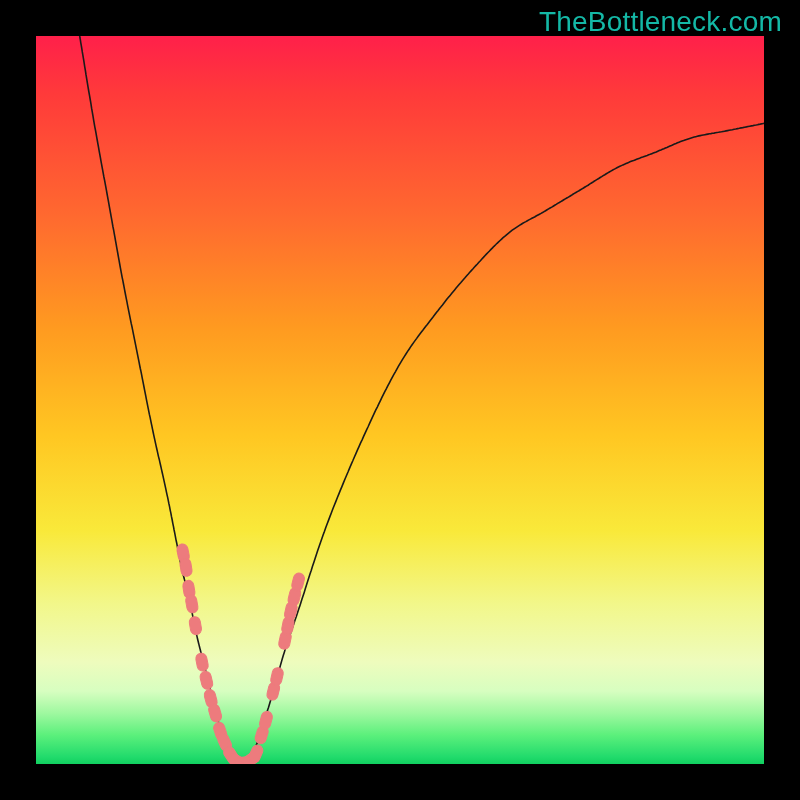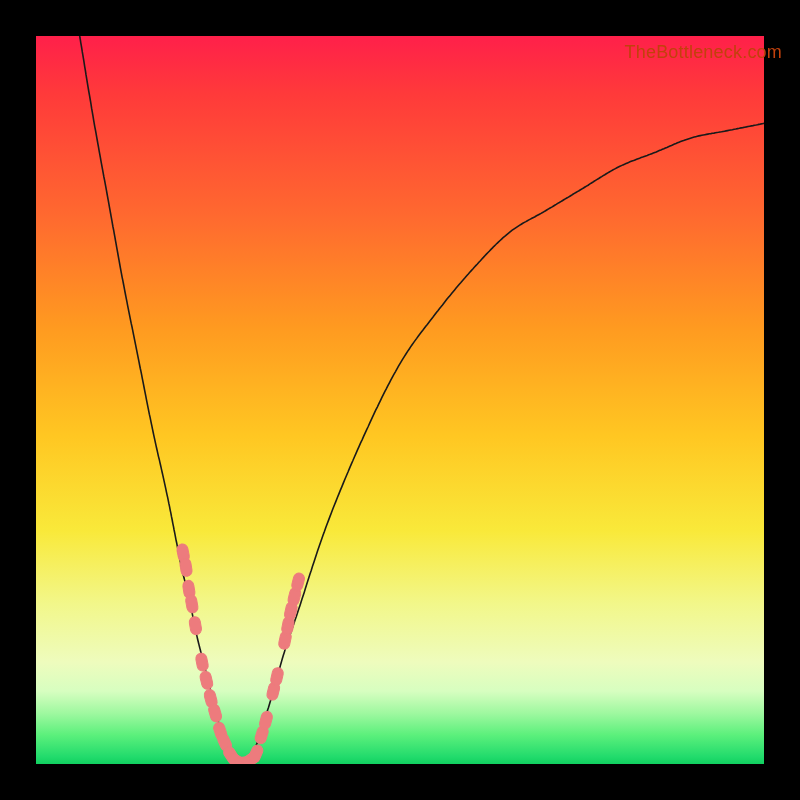--- a/index.html
+++ b/index.html
@@ -45,25 +45,24 @@
     position: absolute;
     top: 0;
     left: 0;
     width: 728px;
     height: 728px;
   }
   .watermark {
     position: absolute;
     top: 6px;
     right: 18px;
-    color: #c2410c;
-    font-size: 18px;
+    color: #14b8a6;
+    font-size: 28px;
     letter-spacing: 0.2px;
     font-weight: 500;
-    margin-top: 36px;
   }
 </style>
 </head>
 <body>
 
 <div class="frame">
   <div class="plot-area">
     <svg class="curve" viewBox="0 0 728 728" preserveAspectRatio="none">
       <g id="curve-group">
           <path d="M 43.7 0.0 L 44.0 2.0 L 44.4 4.2 L 44.8 6.8 L 45.3 9.6 L 45.8 12.6 L 46.3 15.9 L 46.9 19.3 L 47.5 22.9 L 48.1 26.7 L 48.7 30.6 L 49.4 34.6 L 50.0 38.7 L 50.7 42.8 L 51.4 47.1 L 52.1 51.3 L 52.8 55.5 L 53.6 59.8 L 54.3 64.0 L 55.0 68.1 L 55.6 72.2 L 56.3 76.2 L 57.0 80.1 L 57.6 83.8 L 58.2 87.4 L 58.8 90.8 L 59.5 94.3 L 60.1 97.7 L 60.7 101.1 L 61.3 104.5 L 61.9 107.9 L 62.5 111.2 L 63.1 114.6 L 63.7 117.9 L 64.3 121.2 L 64.9 124.6 L 65.5 127.9 L 66.1 131.2 L 66.7 134.4 L 67.3 137.7 L 67.9 141.0 L 68.6 144.3 L 69.2 147.6 L 69.8 150.9 L 70.4 154.2 L 71.0 157.5 L 71.6 160.8 L 72.2 164.1 L 72.8 167.4 L 73.4 170.8 L 74.0 174.1 L 74.6 177.5 L 75.2 180.9 L 75.8 184.2 L 76.4 187.6 L 77.0 191.0 L 77.7 194.4 L 78.3 197.8 L 78.9 201.2 L 79.5 204.6 L 80.1 207.9 L 80.7 211.3 L 81.3 214.7 L 81.9 218.0 L 82.5 221.4 L 83.1 224.7 L 83.7 228.0 L 84.3 231.3 L 84.9 234.6 L 85.5 237.9 L 86.1 241.1 L 86.8 244.3 L 87.4 247.5 L 88.0 250.7 L 88.6 253.8 L 89.2 257.0 L 89.8 260.1 L 90.4 263.2 L 91.0 266.2 L 91.6 269.3 L 92.2 272.3 L 92.8 275.4 L 93.4 278.4 L 94.0 281.4 L 94.6 284.4 L 95.2 287.4 L 95.9 290.4 L 96.5 293.3 L 97.1 296.3 L 97.7 299.3 L 98.3 302.3 L 98.9 305.3 L 99.5 308.3 L 100.1 311.3 L 100.7 314.3 L 101.3 317.3 L 101.9 320.3 L 102.5 323.4 L 103.1 326.4 L 103.7 329.5 L 104.3 332.5 L 105.0 335.6 L 105.6 338.7 L 106.2 341.8 L 106.8 344.9 L 107.4 347.9 L 108.0 351.0 L 108.6 354.1 L 109.2 357.2 L 109.8 360.2 L 110.4 363.3 L 111.0 366.4 L 111.6 369.4 L 112.2 372.4 L 112.8 375.4 L 113.4 378.4 L 114.1 381.4 L 114.7 384.4 L 115.3 387.3 L 115.9 390.2 L 116.5 393.1 L 117.1 396.0 L 117.7 398.8 L 118.3 401.6 L 118.9 404.4 L 119.5 407.1 L 120.1 409.8 L 120.7 412.5 L 121.3 415.2 L 121.9 417.9 L 122.5 420.6 L 123.2 423.2 L 123.8 425.9 L 124.4 428.5 L 125.0 431.2 L 125.6 433.9 L 126.2 436.5 L 126.8 439.2 L 127.4 441.9 L 128.0 444.6 L 128.6 447.4 L 129.2 450.2 L 129.8 452.9 L 130.4 455.8 L 131.0 458.6 L 131.7 461.6 L 132.3 464.6 L 132.9 467.7 L 133.6 470.9 L 134.2 474.1 L 134.9 477.4 L 135.5 480.7 L 136.2 484.0 L 136.8 487.3 L 137.5 490.7 L 138.1 494.0 L 138.8 497.3 L 139.4 500.6 L 140.0 503.8 L 140.7 507.0 L 141.3 510.1 L 141.9 513.2 L 142.5 516.1 L 143.0 519.0 L 143.6 521.8 L 144.1 524.4 L 144.6 526.9 L 145.1 529.2 L 145.6 531.4 L 146.0 533.5 L 146.5 535.4 L 146.9 537.1 L 147.2 538.7 L 147.6 540.2 L 147.9 541.6 L 148.3 542.9 L 148.6 544.1 L 148.9 545.2 L 149.1 546.3 L 149.4 547.3 L 149.7 548.3 L 150.0 549.2 L 150.2 550.1 L 150.5 551.0 L 150.7 551.9 L 151.0 552.9 L 151.2 553.8 L 151.5 554.8 L 151.8 555.8 L 152.0 556.9 L 152.3 558.0 L 152.6 559.2 L 152.9 560.6 L 153.2 561.9 L 153.5 563.4 L 153.8 564.8 L 154.1 566.3 L 154.4 567.8 L 154.7 569.3 L 155.0 570.9 L 155.3 572.4 L 155.6 574.0 L 155.9 575.6 L 156.2 577.2 L 156.5 578.8 L 156.8 580.4 L 157.1 581.9 L 157.4 583.5 L 157.7 585.1 L 158.0 586.7 L 158.3 588.2 L 158.6 589.7 L 158.9 591.2 L 159.2 592.7 L 159.6 594.2 L 159.9 595.6 L 160.2 597.0 L 160.5 598.3 L 160.8 599.6 L 161.1 600.9 L 161.4 602.2 L 161.7 603.5 L 162.0 604.8 L 162.3 606.0 L 162.6 607.2 L 162.9 608.4 L 163.2 609.6 L 163.5 610.8 L 163.8 612.0 L 164.1 613.1 L 164.4 614.3 L 164.7 615.5 L 165.0 616.6 L 165.3 617.8 L 165.6 619.0 L 165.9 620.1 L 166.2 621.3 L 166.5 622.5 L 166.8 623.7 L 167.1 624.9 L 167.4 626.1 L 167.7 627.3 L 168.0 628.5 L 168.3 629.7 L 168.7 630.9 L 169.0 632.1 L 169.3 633.4 L 169.6 634.6 L 169.9 635.8 L 170.2 637.0 L 170.5 638.2 L 170.8 639.4 L 171.1 640.6 L 171.4 641.9 L 171.7 643.1 L 172.0 644.3 L 172.3 645.5 L 172.6 646.7 L 172.9 647.9 L 173.2 649.1 L 173.5 650.3 L 173.8 651.6 L 174.1 652.8 L 174.4 654.0 L 174.7 655.2 L 175.0 656.4 L 175.3 657.6 L 175.6 658.9 L 175.9 660.1 L 176.2 661.4 L 176.5 662.7 L 176.8 663.9 L 177.1 665.2 L 177.4 666.4 L 177.8 667.7 L 178.1 669.0 L 178.4 670.2 L 178.7 671.5 L 179.0 672.7 L 179.3 673.9 L 179.6 675.2 L 179.9 676.4 L 180.2 677.6 L 180.5 678.7 L 180.8 679.9 L 181.1 681.0 L 181.4 682.1 L 181.7 683.2 L 182.0 684.3 L 182.3 685.4 L 182.6 686.4 L 182.9 687.4 L 183.2 688.5 L 183.5 689.5 L 183.8 690.5 L 184.1 691.4 L 184.4 692.4 L 184.7 693.4 L 185.0 694.3 L 185.3 695.2 L 185.6 696.1 L 185.9 697.1 L 186.2 697.9 L 186.6 698.8 L 186.9 699.7 L 187.2 700.5 L 187.5 701.4 L 187.8 702.2 L 188.1 703.0 L 188.4 703.8 L 188.7 704.6 L 189.0 705.4 L 189.3 706.2 L 189.6 706.9 L 189.9 707.7 L 190.2 708.4 L 190.5 709.1 L 190.8 709.8 L 191.1 710.5 L 191.4 711.2 L 191.7 711.8 L 192.0 712.5 L 192.3 713.1 L 192.6 713.7 L 192.9 714.4 L 193.2 715.0 L 193.5 715.5 L 193.8 716.1 L 194.1 716.7 L 194.4 717.2 L 194.7 717.8 L 195.0 718.3 L 195.3 718.8 L 195.7 719.3 L 196.0 719.8 L 196.3 720.3 L 196.6 720.7 L 196.9 721.2 L 197.1 721.7 L 197.4 722.1 L 197.7 722.6 L 198.0 723.1 L 198.2 723.6 L 198.5 724.0 L 198.7 724.5 L 199.0 724.9 L 199.2 725.4 L 199.5 725.8 L 199.7 726.2 L 200.0 726.5 L 200.3 726.9 L 200.6 727.2 L 200.9 727.5 L 201.2 727.7 L 201.5 727.9 L 201.8 728.0 L 202.2 728.1 L 202.6 728.2 L 203.0 728.2 L 203.4 728.1 L 203.8 728.0 L 204.3 727.8 L 204.8 727.6 L 205.3 727.4 L 205.8 727.2 L 206.4 726.9 L 207.0 726.6 L 207.6 726.2 L 208.2 725.8 L 208.8 725.4 L 209.4 725.0 L 210.0 724.5 L 210.7 723.9 L 211.3 723.3 L 212.0 722.7 L 212.6 722.0 L 213.3 721.3 L 213.9 720.5 L 214.6 719.6 L 215.2 718.7 L 215.9 717.8 L 216.5 716.8 L 217.2 715.7 L 217.8 714.6 L 218.4 713.4 L 219.0 712.2 L 219.6 710.8 L 220.2 709.4 L 220.8 707.9 L 221.4 706.4 L 222.0 704.7 L 222.6 703.1 L 223.3 701.3 L 223.9 699.5 L 224.5 697.7 L 225.1 695.8 L 225.7 693.9 L 226.3 691.9 L 226.9 690.0 L 227.5 688.0 L 228.1 685.9 L 228.7 683.9 L 229.3 681.9 L 229.9 679.8 L 230.5 677.8 L 231.1 675.8 L 231.7 673.7 L 232.4 671.7 L 233.0 669.8 L 233.6 667.8 L 234.2 665.7 L 234.8 663.7 L 235.4 661.6 L 236.0 659.5 L 236.6 657.4 L 237.2 655.2 L 237.8 653.0 L 238.4 650.9 L 239.0 648.7 L 239.6 646.5 L 240.2 644.3 L 240.8 642.1 L 241.5 639.9 L 242.1 637.7 L 242.7 635.5 L 243.3 633.3 L 243.9 631.2 L 244.5 629.1 L 245.1 627.0 L 245.7 624.9 L 246.3 622.8 L 246.9 620.8 L 247.5 618.8 L 248.1 616.9 L 248.7 615.0 L 249.2 613.3 L 249.8 611.6 L 250.3 610.0 L 250.8 608.4 L 251.3 606.8 L 251.8 605.3 L 252.3 603.8 L 252.8 602.3 L 253.4 600.8 L 253.9 599.2 L 254.4 597.7 L 255.0 596.0 L 255.6 594.4 L 256.1 592.6 L 256.8 590.8 L 257.4 588.9 L 258.1 586.9 L 258.8 584.8 L 259.6 582.6 L 260.4 580.3 L 261.2 577.8 L 262.1 575.1 L 263.0 572.3 L 264.0 569.4 L 265.0 566.3 L 266.0 563.1 L 267.1 559.8 L 268.2 556.4 L 269.3 552.8 L 270.4 549.2 L 271.6 545.6 L 272.8 541.8 L 274.0 538.0 L 275.3 534.2 L 276.5 530.3 L 277.8 526.4 L 279.1 522.4 L 280.4 518.5 L 281.7 514.6 L 283.1 510.6 L 284.4 506.7 L 285.8 502.8 L 287.1 499.0 L 288.5 495.2 L 289.8 491.4 L 291.2 487.8 L 292.6 484.1 L 294.0 480.4 L 295.4 476.7 L 296.8 473.0 L 298.3 469.3 L 299.8 465.6 L 301.3 461.8 L 302.8 458.1 L 304.3 454.4 L 305.9 450.6 L 307.4 446.9 L 308.9 443.2 L 310.5 439.5 L 312.1 435.8 L 313.6 432.1 L 315.2 428.4 L 316.8 424.8 L 318.3 421.2 L 319.9 417.6 L 321.4 414.1 L 323.0 410.6 L 324.5 407.2 L 326.1 403.8 L 327.6 400.4 L 329.1 397.1 L 330.6 393.8 L 332.2 390.5 L 333.7 387.2 L 335.2 383.9 L 336.7 380.7 L 338.2 377.4 L 339.7 374.2 L 341.3 371.1 L 342.8 367.9 L 344.3 364.8 L 345.8 361.7 L 347.3 358.7 L 348.8 355.6 L 350.4 352.7 L 351.9 349.7 L 353.4 346.8 L 354.9 343.9 L 356.4 341.1 L 357.9 338.3 L 359.5 335.6 L 361.0 332.9 L 362.5 330.2 L 364.0 327.6 L 365.5 325.1 L 367.0 322.6 L 368.6 320.1 L 370.1 317.8 L 371.6 315.4 L 373.1 313.2 L 374.6 310.9 L 376.1 308.7 L 377.6 306.6 L 379.2 304.4 L 380.7 302.4 L 382.2 300.3 L 383.7 298.3 L 385.2 296.3 L 386.8 294.3 L 388.3 292.3 L 389.8 290.3 L 391.3 288.4 L 392.8 286.4 L 394.3 284.5 L 395.9 282.5 L 397.4 280.6 L 398.9 278.6 L 400.4 276.6 L 401.9 274.7 L 403.4 272.7 L 405.0 270.8 L 406.5 268.9 L 408.0 266.9 L 409.5 265.0 L 411.0 263.1 L 412.5 261.3 L 414.1 259.4 L 415.6 257.6 L 417.1 255.7 L 418.6 253.9 L 420.1 252.1 L 421.6 250.3 L 423.1 248.5 L 424.7 246.7 L 426.2 244.9 L 427.7 243.2 L 429.2 241.5 L 430.7 239.7 L 432.3 238.0 L 433.8 236.3 L 435.3 234.6 L 436.8 233.0 L 438.3 231.3 L 439.8 229.6 L 441.4 228.0 L 442.9 226.3 L 444.4 224.7 L 445.9 223.0 L 447.4 221.4 L 448.9 219.7 L 450.4 218.1 L 452.0 216.5 L 453.5 215.0 L 455.0 213.4 L 456.5 211.9 L 458.0 210.3 L 459.6 208.8 L 461.1 207.3 L 462.6 205.9 L 464.1 204.5 L 465.6 203.1 L 467.1 201.7 L 468.7 200.4 L 470.2 199.1 L 471.7 197.8 L 473.2 196.6 L 474.7 195.4 L 476.2 194.2 L 477.8 193.1 L 479.3 192.1 L 480.8 191.1 L 482.3 190.1 L 483.8 189.1 L 485.3 188.2 L 486.8 187.3 L 488.4 186.4 L 489.9 185.6 L 491.4 184.7 L 492.9 183.9 L 494.4 183.1 L 495.9 182.3 L 497.5 181.5 L 499.0 180.7 L 500.5 179.8 L 502.0 179.0 L 503.5 178.2 L 505.0 177.4 L 506.6 176.5 L 508.1 175.6 L 509.6 174.7 L 511.1 173.8 L 512.6 172.9 L 514.1 172.0 L 515.7 171.1 L 517.2 170.2 L 518.7 169.3 L 520.2 168.4 L 521.7 167.4 L 523.3 166.5 L 524.8 165.6 L 526.3 164.7 L 527.8 163.8 L 529.3 162.9 L 530.8 162.0 L 532.4 161.1 L 533.9 160.2 L 535.4 159.3 L 536.9 158.3 L 538.4 157.4 L 539.9 156.5 L 541.4 155.6 L 543.0 154.7 L 544.5 153.8 L 546.0 152.9 L 547.5 152.0 L 549.0 151.0 L 550.5 150.1 L 552.1 149.2 L 553.6 148.2 L 555.1 147.2 L 556.6 146.3 L 558.1 145.3 L 559.6 144.4 L 561.2 143.4 L 562.7 142.5 L 564.2 141.5 L 565.7 140.6 L 567.2 139.6 L 568.8 138.7 L 570.3 137.8 L 571.8 136.9 L 573.3 136.0 L 574.8 135.1 L 576.3 134.3 L 577.9 133.4 L 579.4 132.6 L 580.9 131.8 L 582.4 131.0 L 583.9 130.3 L 585.4 129.6 L 586.9 128.9 L 588.5 128.2 L 590.0 127.5 L 591.5 126.9 L 593.0 126.3 L 594.5 125.6 L 596.0 125.0 L 597.6 124.5 L 599.1 123.9 L 600.6 123.3 L 602.1 122.7 L 603.6 122.2 L 605.1 121.6 L 606.7 121.1 L 608.2 120.5 L 609.7 119.9 L 611.2 119.4 L 612.7 118.8 L 614.2 118.3 L 615.8 117.7 L 617.3 117.1 L 618.8 116.5 L 620.3 115.9 L 621.8 115.2 L 623.3 114.6 L 624.9 114.0 L 626.4 113.3 L 627.9 112.7 L 629.4 112.0 L 630.9 111.4 L 632.4 110.7 L 634.0 110.0 L 635.5 109.4 L 637.0 108.7 L 638.5 108.1 L 640.0 107.5 L 641.5 106.8 L 643.1 106.2 L 644.6 105.6 L 646.1 105.0 L 647.6 104.5 L 649.1 103.9 L 650.6 103.4 L 652.2 102.9 L 653.7 102.4 L 655.2 101.9 L 656.7 101.5 L 658.2 101.1 L 659.8 100.7 L 661.3 100.3 L 662.8 99.9 L 664.3 99.6 L 665.8 99.3 L 667.3 99.0 L 668.9 98.7 L 670.4 98.4 L 671.9 98.1 L 673.4 97.8 L 674.9 97.6 L 676.4 97.3 L 678.0 97.1 L 679.5 96.8 L 681.0 96.5 L 682.5 96.3 L 684.0 96.0 L 685.5 95.8 L 687.1 95.5 L 688.6 95.2 L 690.1 94.9 L 691.6 94.6 L 693.1 94.3 L 694.7 94.0 L 696.4 93.7 L 698.1 93.3 L 699.8 93.0 L 701.6 92.6 L 703.3 92.3 L 705.1 91.9 L 706.8 91.6 L 708.6 91.2 L 710.4 90.9 L 712.1 90.5 L 713.8 90.2 L 715.4 89.9 L 717.0 89.6 L 718.6 89.2 L 720.0 89.0 L 721.5 88.7 L 722.8 88.4 L 724.0 88.2 L 725.2 87.9 L 726.2 87.7 L 727.2 87.5 L 728.0 87.4" fill="none" stroke="#1a1a1a" stroke-width="1.6"></path>

